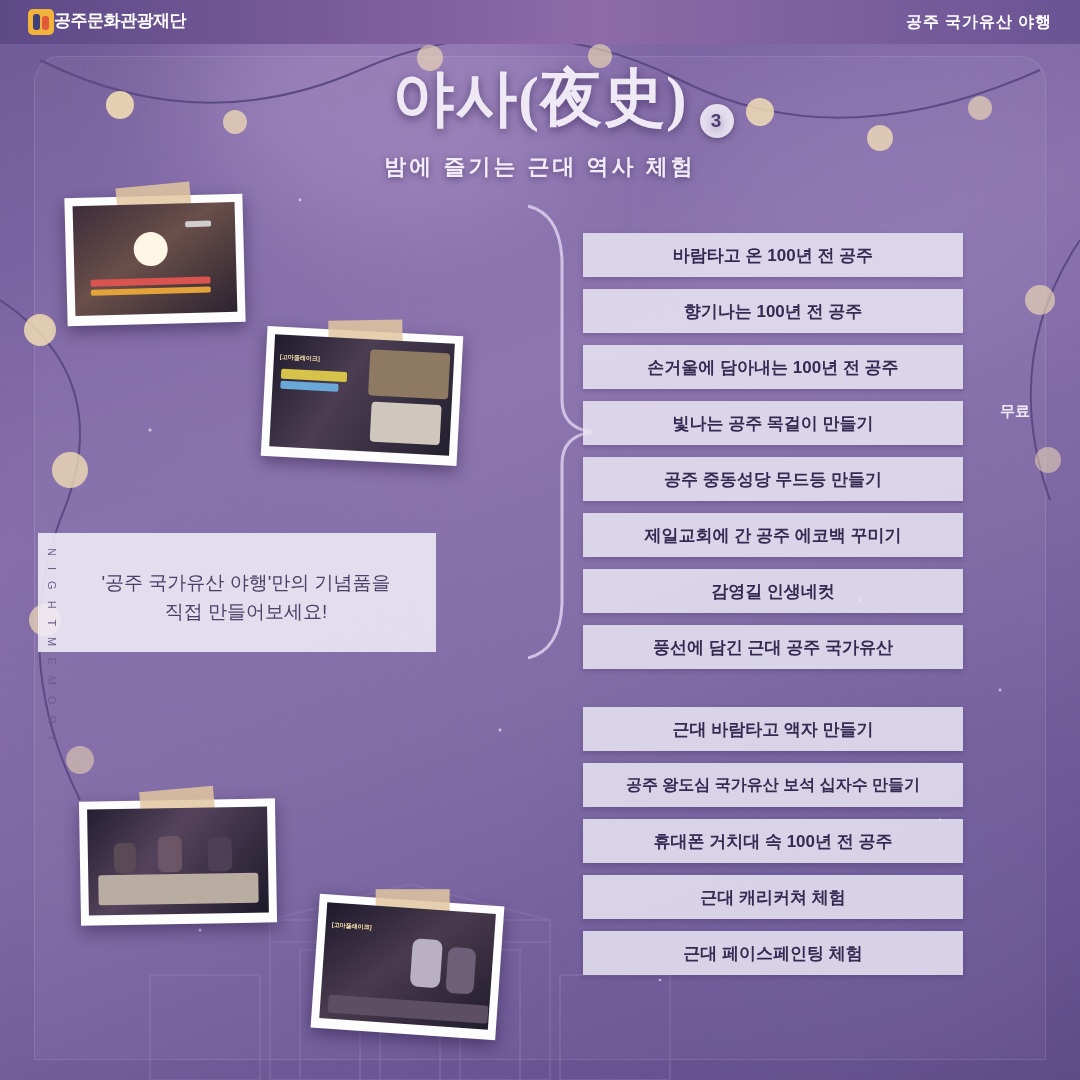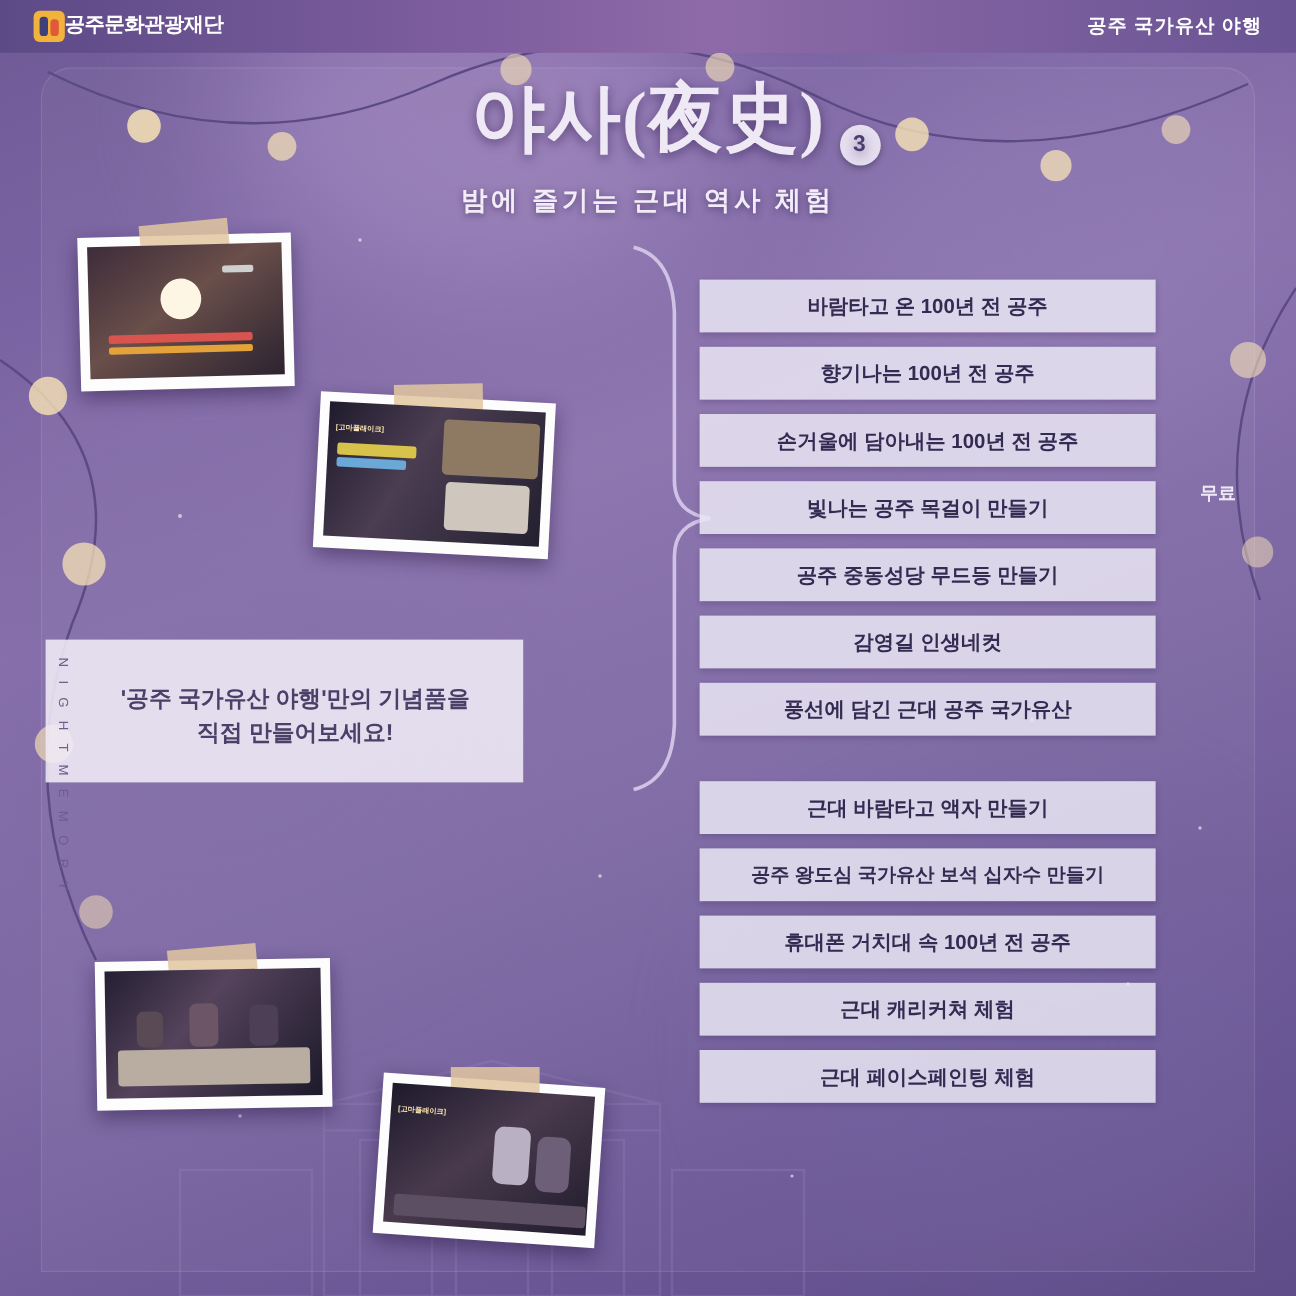--- a/index.html
+++ b/index.html
@@ -93,21 +93,21 @@
     padding: 22px 20px 26px 38px;
     z-index: 22;
   }
   .left-title {
     font-family: "Liberation Serif", serif;
     font-size: 35px; font-weight: bold; color: #3e3360; letter-spacing: -1px;
     text-align: center;
   }
   .left-desc {
     margin-top: 14px; text-align: center;
-    font-size: 19px; line-height: 1.5; color: #4a4068; font-weight: bold;
+    font-size: 19px; line-height: 1.5; color: #4a4068;
   }
   .vertical-label {
     position: absolute; left: 46px; top: 548px;
     writing-mode: vertical-rl;
     font-size: 11px; letter-spacing: 4px; color: #6b5f8c; z-index: 23;
   }
 
   
   .photo {
     position: absolute; z-index: 24;
@@ -309,20 +309,21 @@
     <path d="M8 6 Q40 14 42 60 L42 200 Q42 228 72 232 Q42 236 42 264 L42 404 Q40 450 8 458" fill="none" stroke="#cfc2e4" stroke-width="3"></path>
   </svg>
   <div class="free-label">무료</div>
 
   <div class="list">
     <div class="row">바람타고 온 100년 전 공주</div>
     <div class="row">향기나는 100년 전 공주</div>
     <div class="row">손거울에 담아내는 100년 전 공주</div>
     <div class="row">빛나는 공주 목걸이 만들기</div>
     <div class="row">공주 중동성당 무드등 만들기</div>
+    <div class="row">제일교회에 간 공주 에코백 꾸미기</div>
     <div class="row">감영길 인생네컷</div>
     <div class="row">풍선에 담긴 근대 공주 국가유산</div>
 
     <div class="gap"></div>
 
     <div class="row">근대 바람타고 액자 만들기</div>
     <div class="row small">공주 왕도심 국가유산 보석 십자수 만들기</div>
     <div class="row">휴대폰 거치대 속 100년 전 공주</div>
     <div class="row">근대 캐리커쳐 체험</div>
     <div class="row">근대 페이스페인팅 체험</div>

